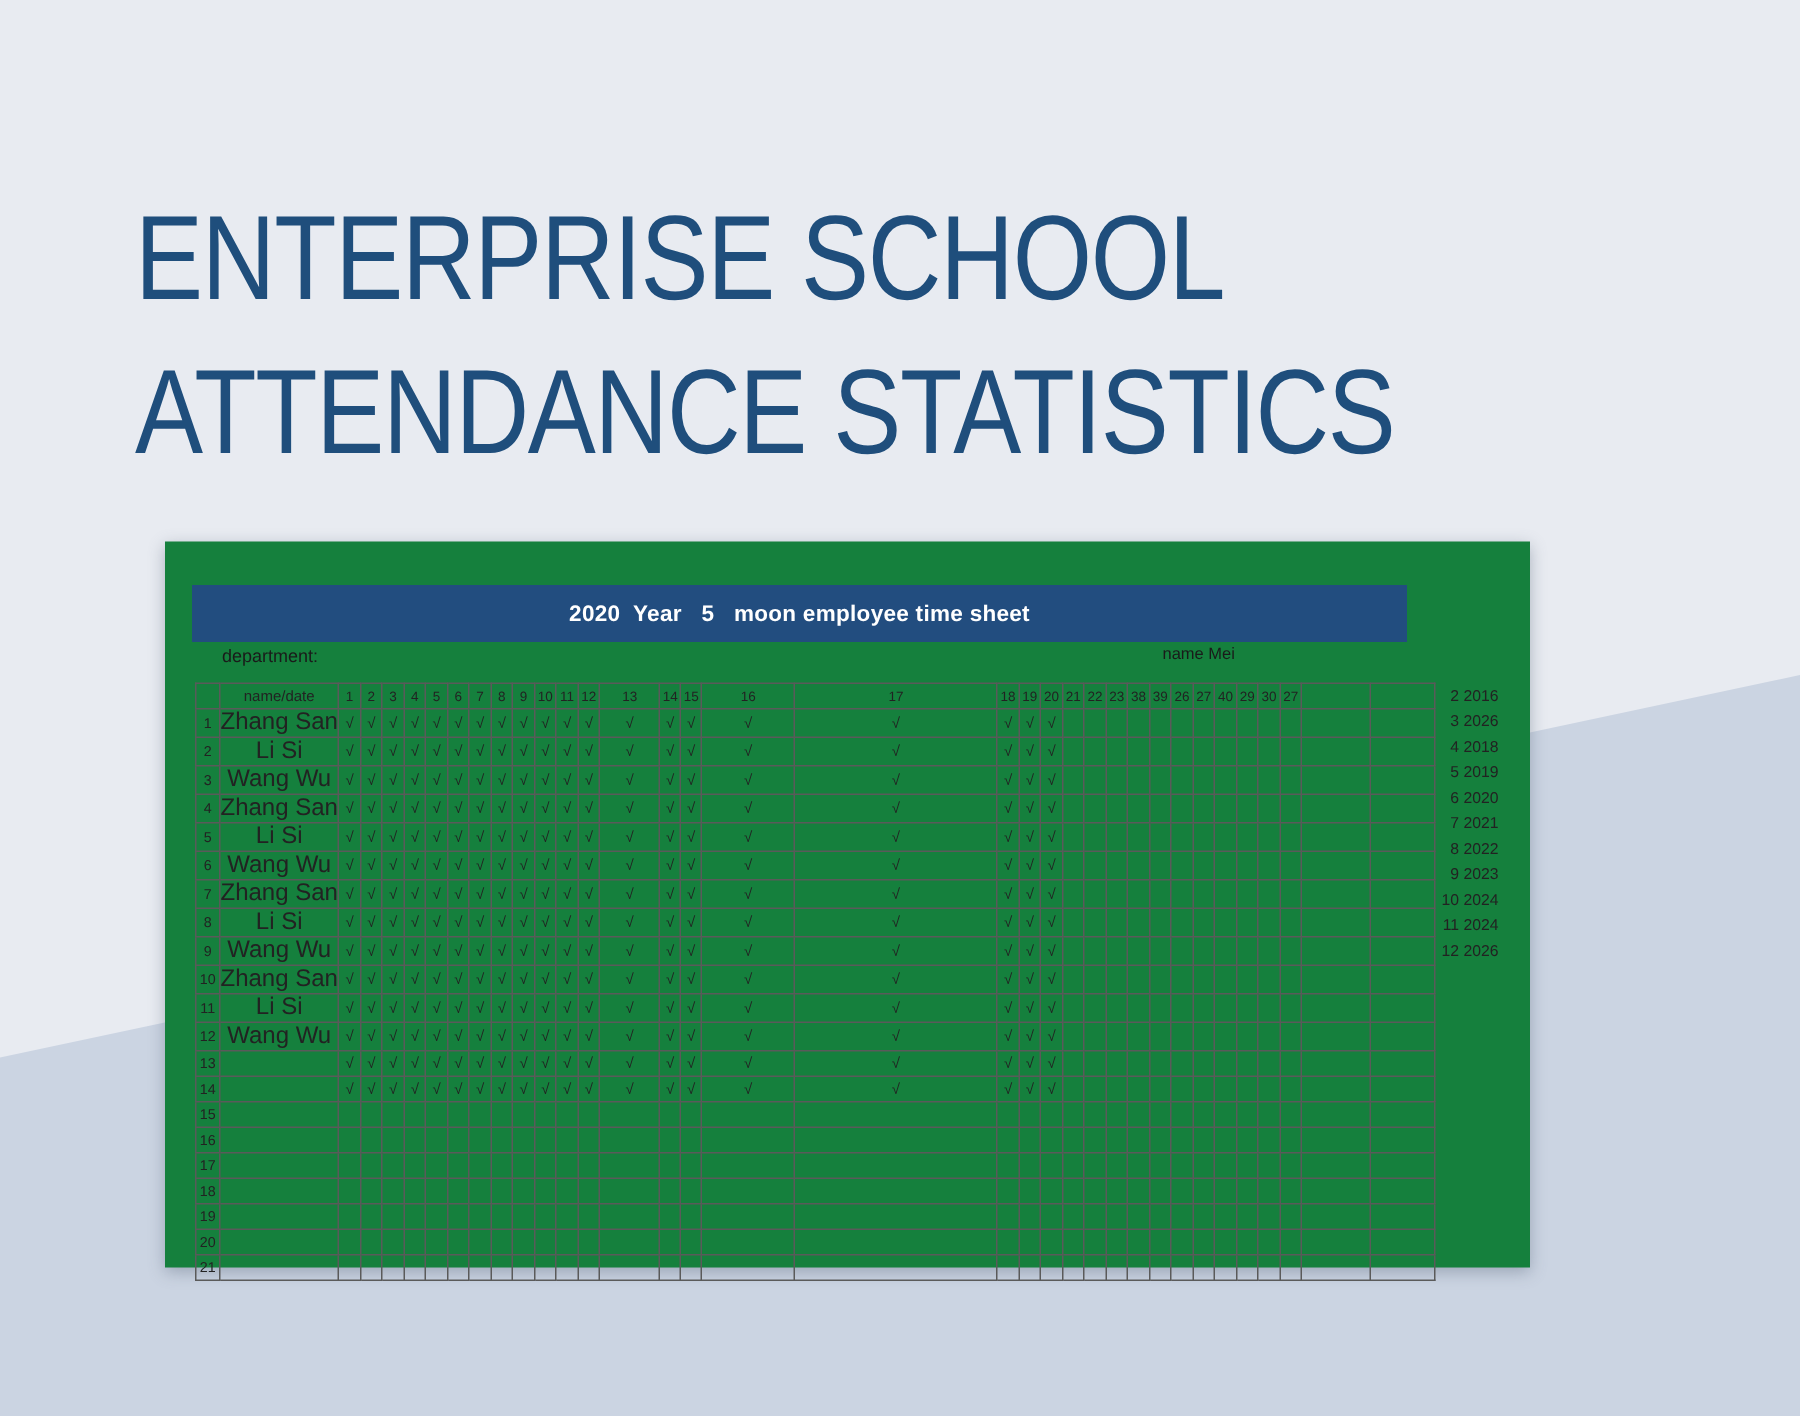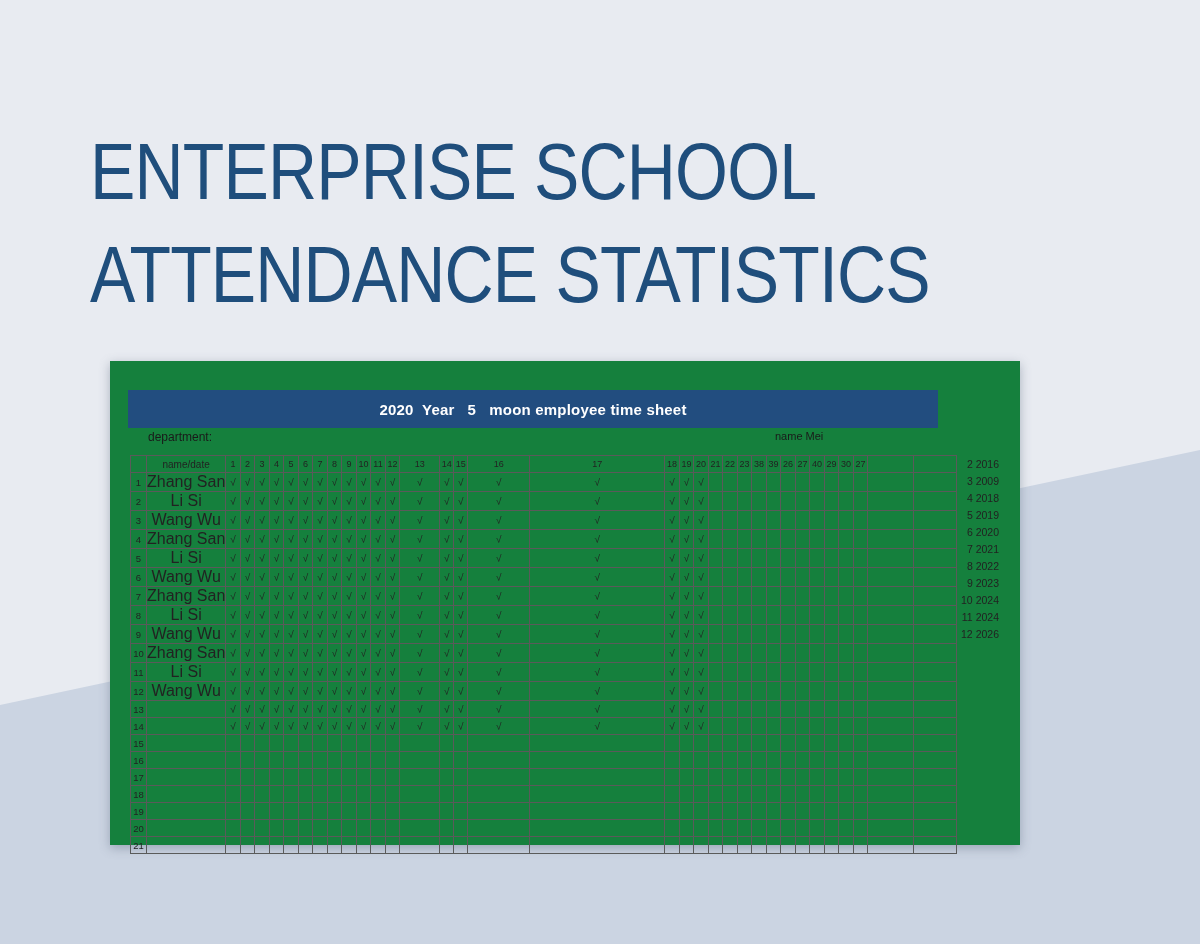--- a/index.html
+++ b/index.html
@@ -918,21 +918,21 @@
             <td class="chk"></td>
             <td class="chk"></td>
             <td class="chk"></td>
             <td class="chk"></td>
           </tr>
         </tbody>
     </table>
 
     <div class="yearlist" id="yearlist">
         <div>2 2016</div>
-        <div>3 2009</div>
+        <div>3 2026</div>
         <div>4 2018</div>
         <div>5 2019</div>
         <div>6 2020</div>
         <div>7 2021</div>
         <div>8 2022</div>
         <div>9 2023</div>
         <div>10 2024</div>
         <div>11 2024</div>
         <div>12 2026</div>
       </div>

